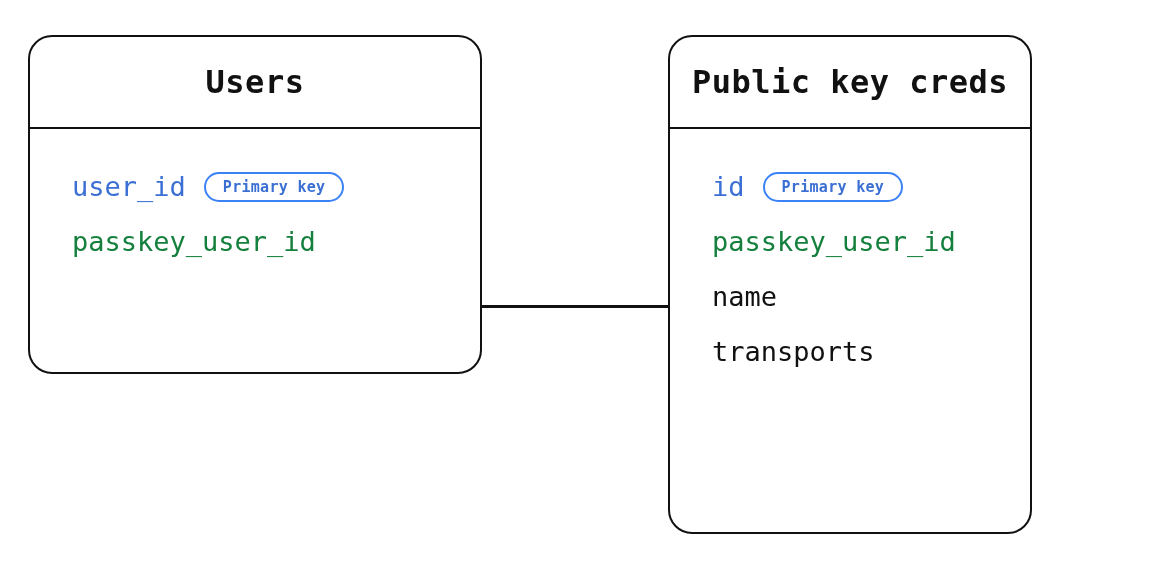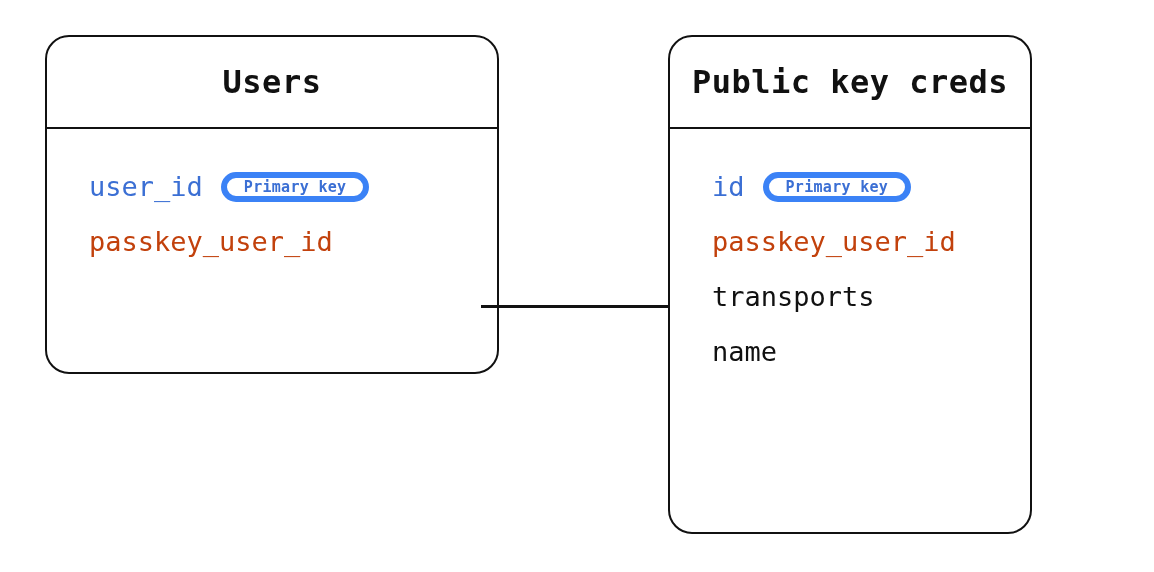--- a/index.html
+++ b/index.html
@@ -25,21 +25,20 @@
     box-sizing: border-box;
     background: #ffffff;
     border: 2.5px solid #111111;
     border-radius: 24px;
   }
   #entity-users {
     left: 28px;
     top: 35px;
     width: 454px;
     height: 339px;
-    margin-left: 17px;
   }
   #entity-pkc {
     left: 668px;
     top: 35px;
     width: 364px;
     height: 499px;
   }
 
   .entity-header {
     position: relative;
@@ -76,33 +75,33 @@
     font-size: 27px;
     font-weight: normal;
     color: #111111;
     line-height: 1;
     white-space: nowrap;
   }
   .field-name.key {
     color: #3b6fd4;
   }
   .field-name.fk {
-    color: #c2410c;
+    color: #15803d;
   }
 
   
   .pk-badge {
     margin-left: 18px;
     display: inline-flex;
     align-items: center;
     justify-content: center;
     box-sizing: border-box;
     height: 30px;
     padding: 0 17px;
-    border: 6px solid #3b82f6;
+    border: 2px solid #3b82f6;
     border-radius: 15px;
     font-family: "DejaVu Sans Mono", "Liberation Mono", monospace;
     font-size: 15px;
     font-weight: bold;
     color: #3b6fd4;
     letter-spacing: 0.3px;
     white-space: nowrap;
     background: #ffffff;
   }
 
@@ -153,23 +152,23 @@
         <span class="pk-badge">Primary key</span>
       </div>
 
 
       <div class="field-row">
         <span class="field-name fk">passkey_user_id</span>
       </div>
 
 
       <div class="field-row">
-        <span class="field-name">transports</span>
+        <span class="field-name">name</span>
       </div>
 
       <div class="field-row">
-        <span class="field-name">name</span>
+        <span class="field-name">transports</span>
       </div>
 
     </div>
   </div>
 
 </div>
 
 </body></html>

